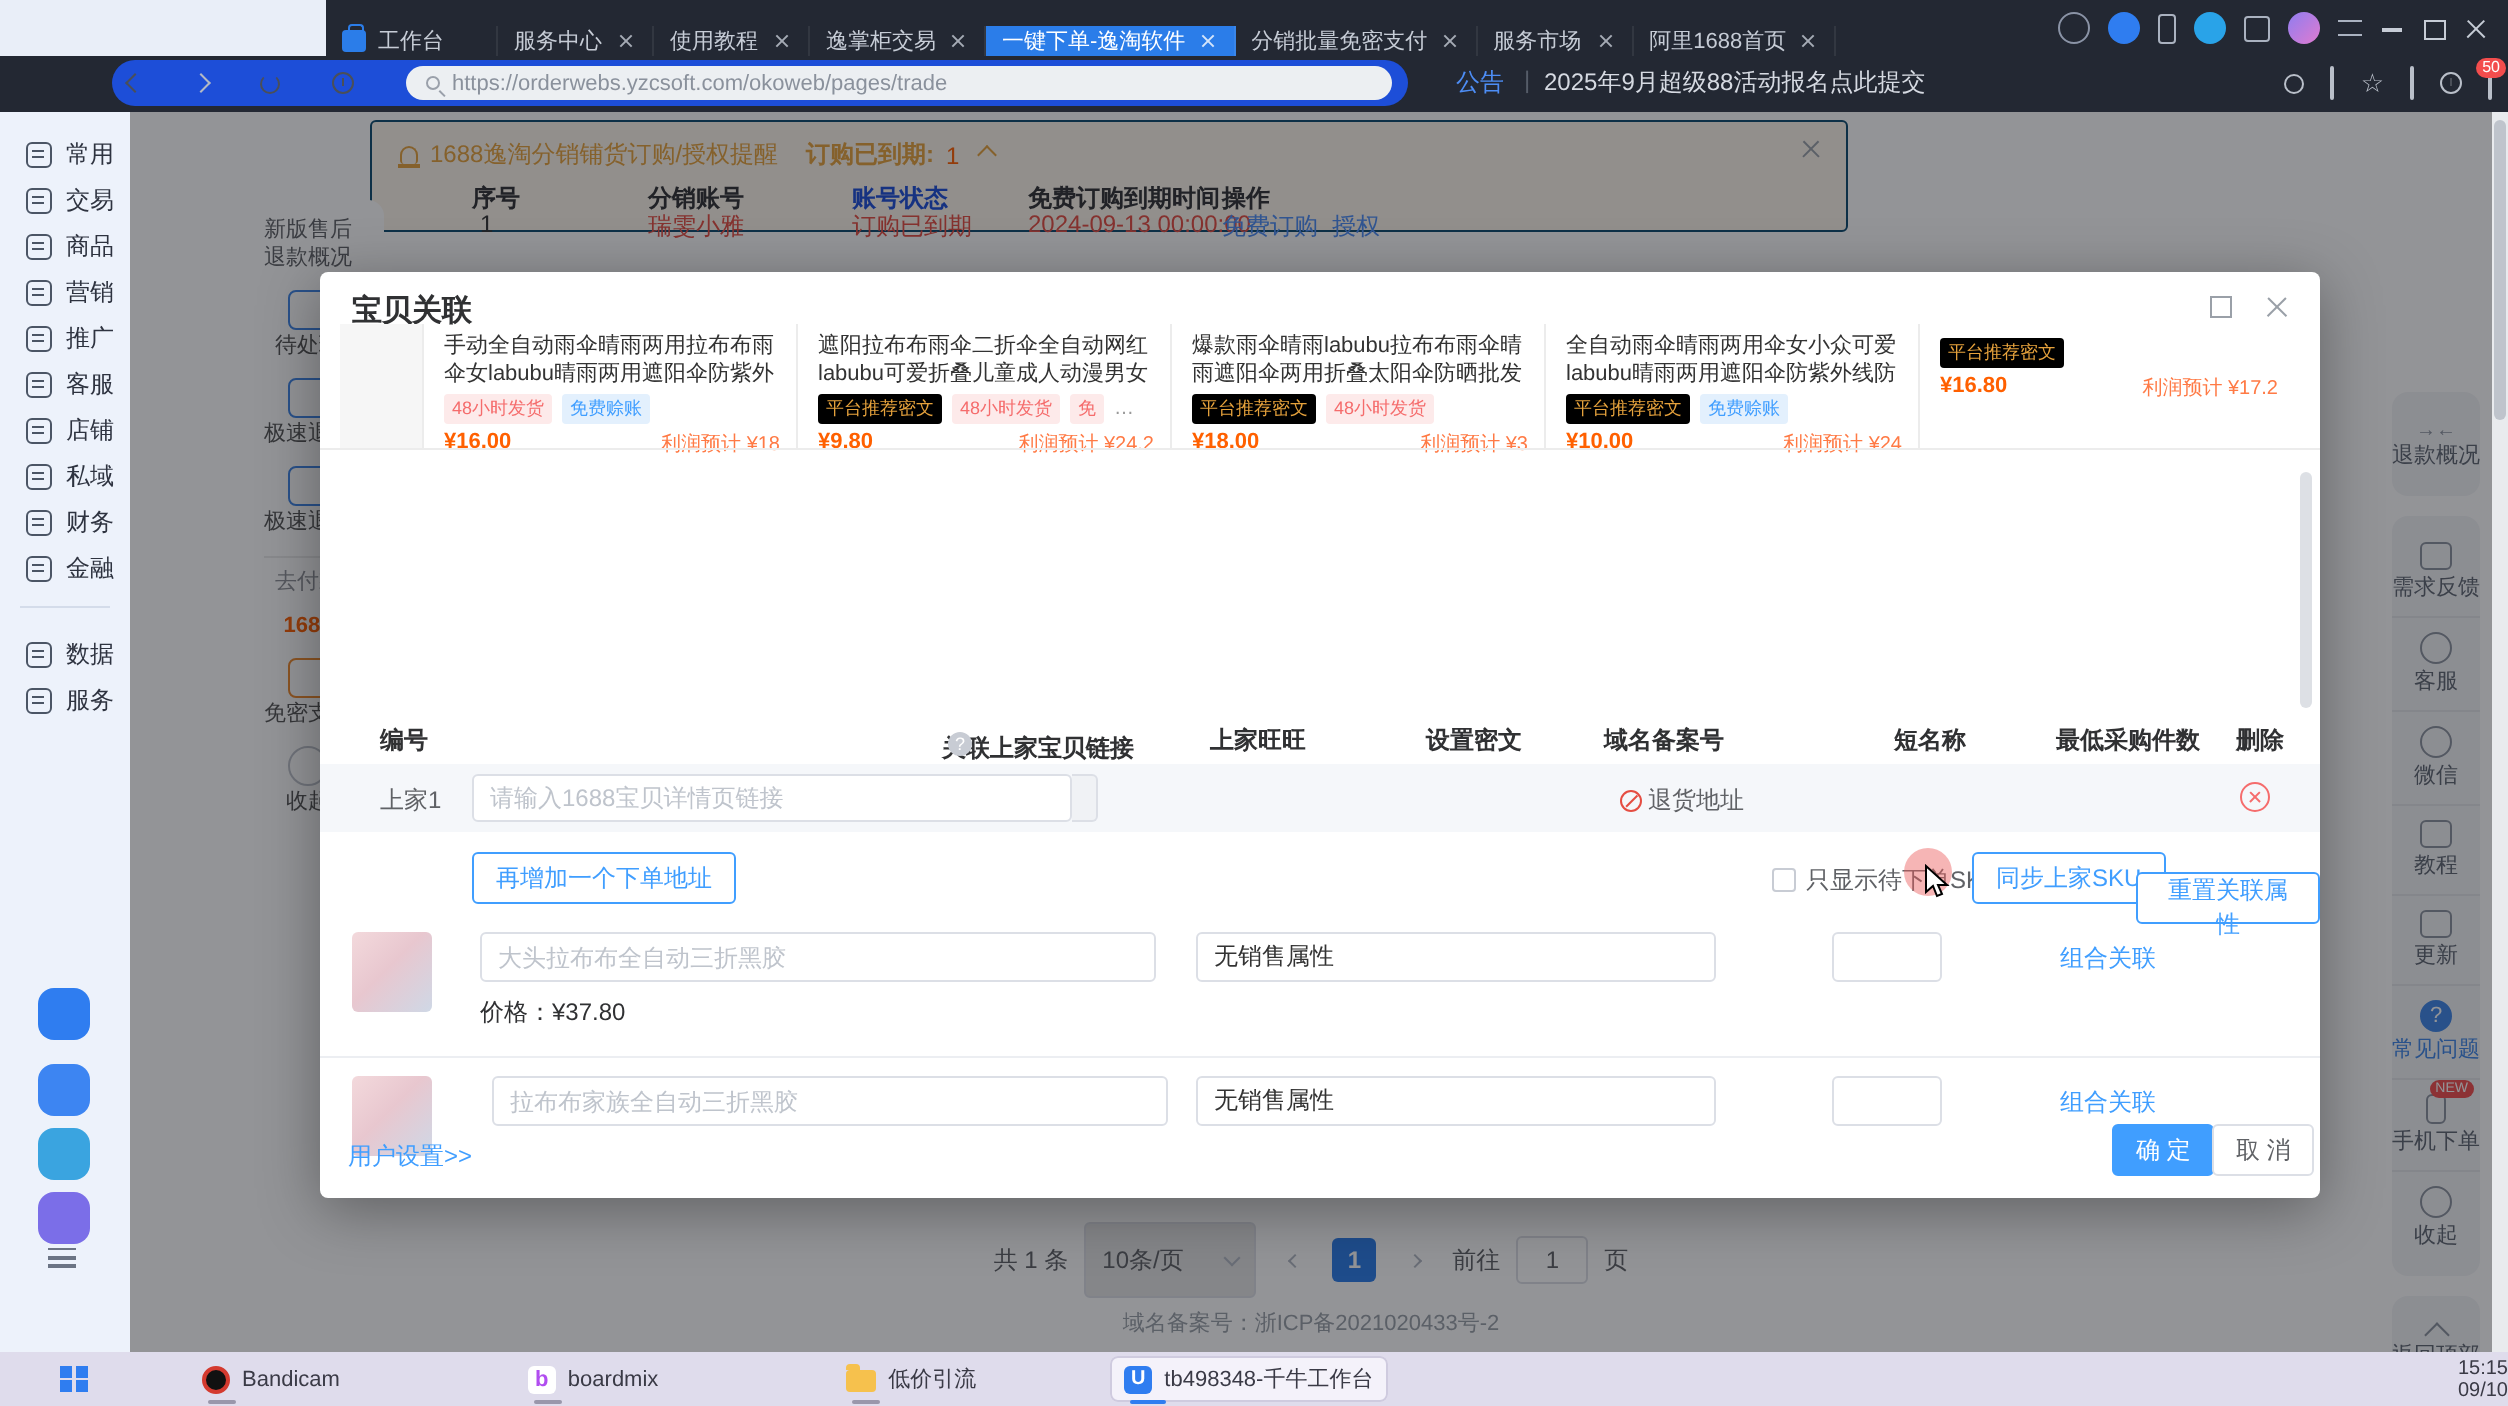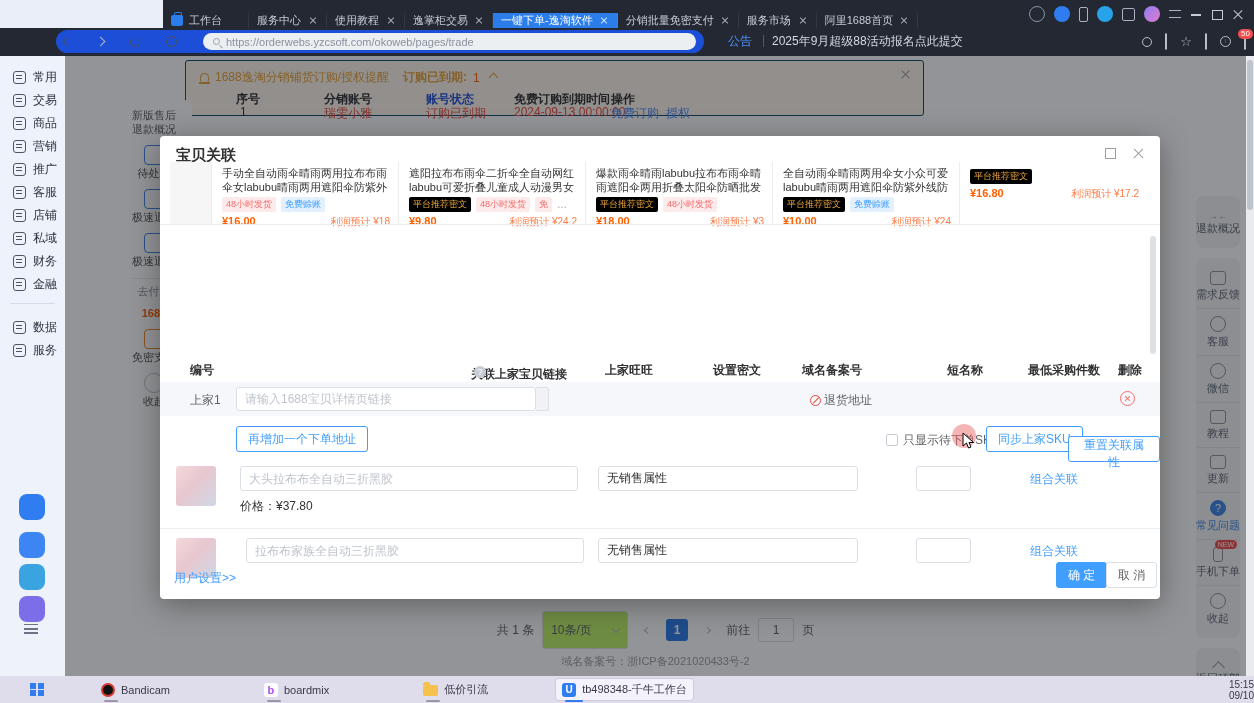--- a/index.html
+++ b/index.html
@@ -143,21 +143,21 @@
   .btn.primary{background:#409eff;color:#fff}
   .btn.plain{border-color:#dcdfe6;color:#606266}
   .chkbox{display:inline-block;width:12px;height:12px;border:1px solid #c8ccd4;border-radius:2px;background:#fff;vertical-align:-2px;margin-right:5px;cursor:pointer}
 
   .prod-thumb{position:absolute;left:16px;width:40px;height:40px;border-radius:3px;background:linear-gradient(135deg,#f3d9dc 0%,#e8c7cf 45%,#cfd8e6 100%);cursor:pointer}
   .divline{position:absolute;left:0;width:1000px;height:1px;background:#eceef2}
   .link{color:#409eff;cursor:pointer;font-size:12px}
 
   
   .pag{position:absolute;left:0;top:558px;width:1181px;height:32px;display:flex;align-items:center;justify-content:center;gap:8px;font-size:12px;color:#606266}
-  .psel{width:86px;height:20px;border:1px solid #dcdfe6;border-radius:3px;background:#bef264;display:flex;align-items:center;justify-content:space-between;padding:18px 8px;cursor:pointer}
+  .psel{width:86px;height:20px;border:1px solid #dcdfe6;border-radius:3px;background:#e5e5e5;display:flex;align-items:center;justify-content:space-between;padding:18px 8px;cursor:pointer}
   .dchev{width:6px;height:6px;border-left:1.4px solid #b3b9c4;border-bottom:1.4px solid #b3b9c4;transform:rotate(-45deg);margin-top:-3px}
   .pbtn{width:22px;height:22px;border-radius:3px;display:flex;align-items:center;justify-content:center;color:#b3b9c4;cursor:pointer}
   .pbtn.cur{background:#2b7de9;color:#fff;font-weight:bold}
   .goto-inp{width:36px;height:24px;border:1px solid #dcdfe6;border-radius:3px;text-align:center;font-size:12px;color:#606266;outline:none;background:#fff}
   .beian{position:absolute;left:0;top:598px;width:1181px;text-align:center;font-size:11px;color:#9aa0a8}
 
   
   .cursor-wrap{position:absolute;left:952px;top:424px;z-index:20;pointer-events:none}
   .cursor-hl{position:absolute;left:0;top:0;width:24px;height:24px;border-radius:50%;background:rgba(235,90,90,.45)}
   .cursor-arrow{position:absolute;left:10px;top:8px}

